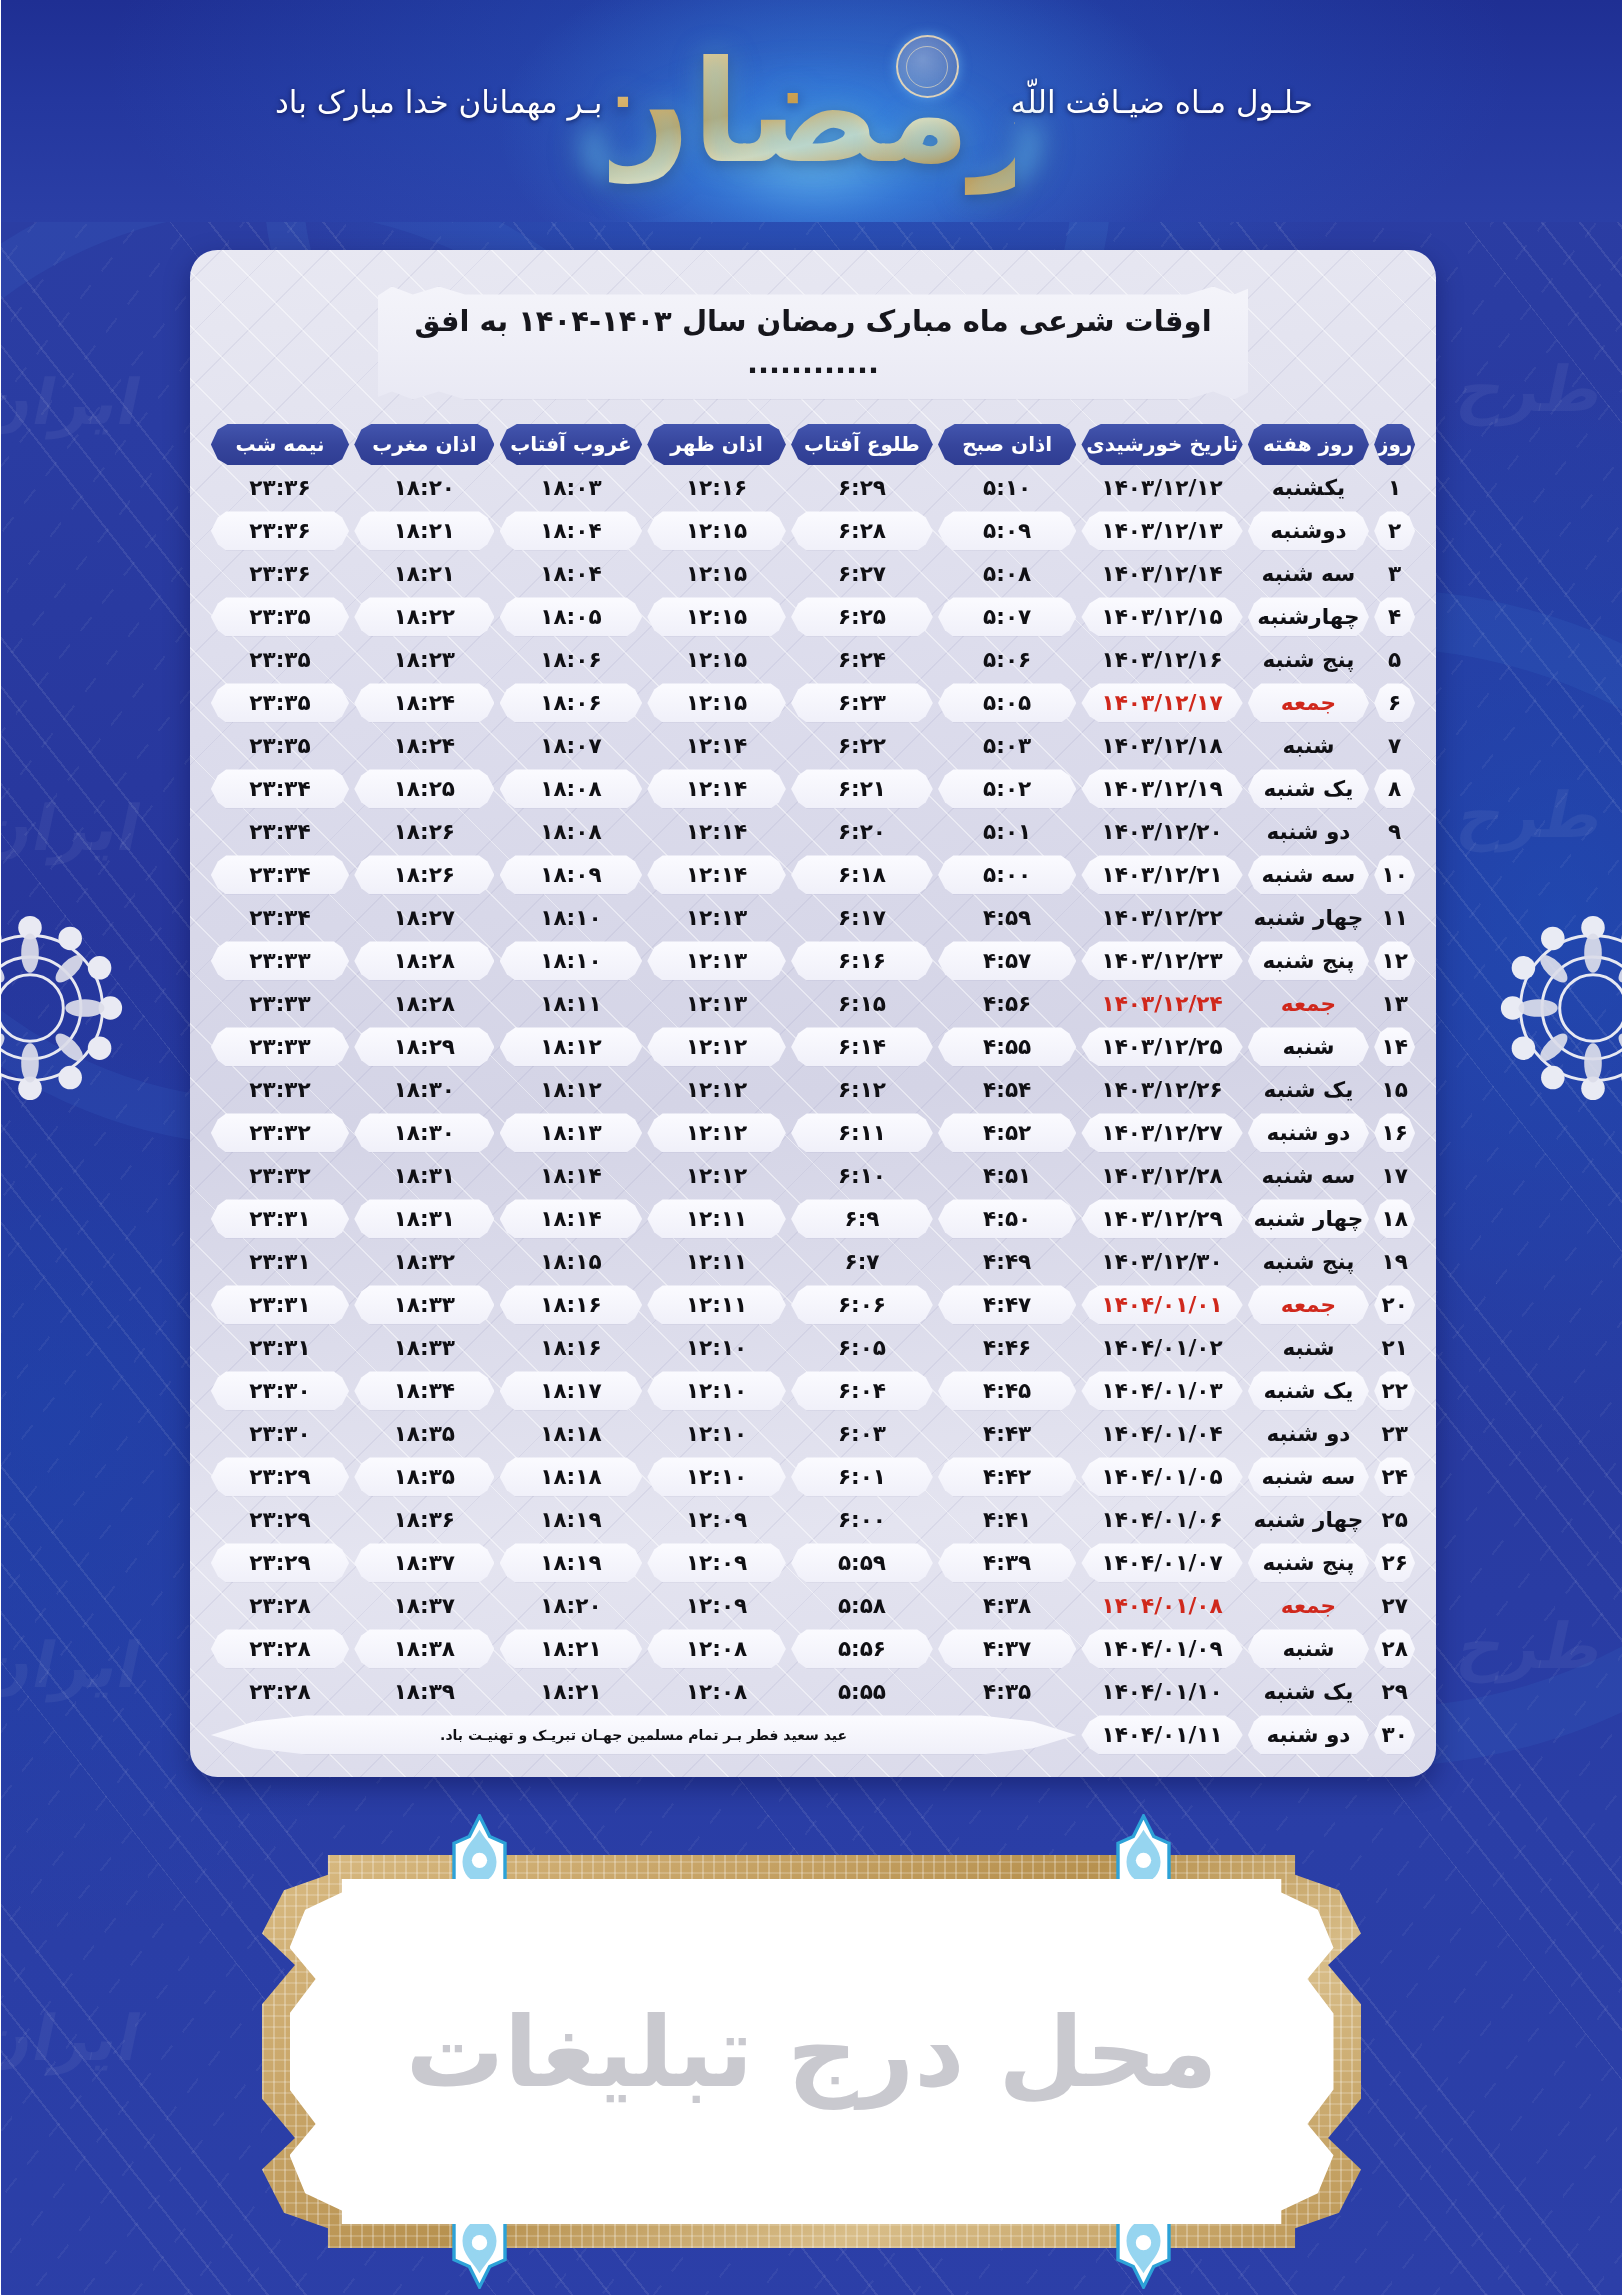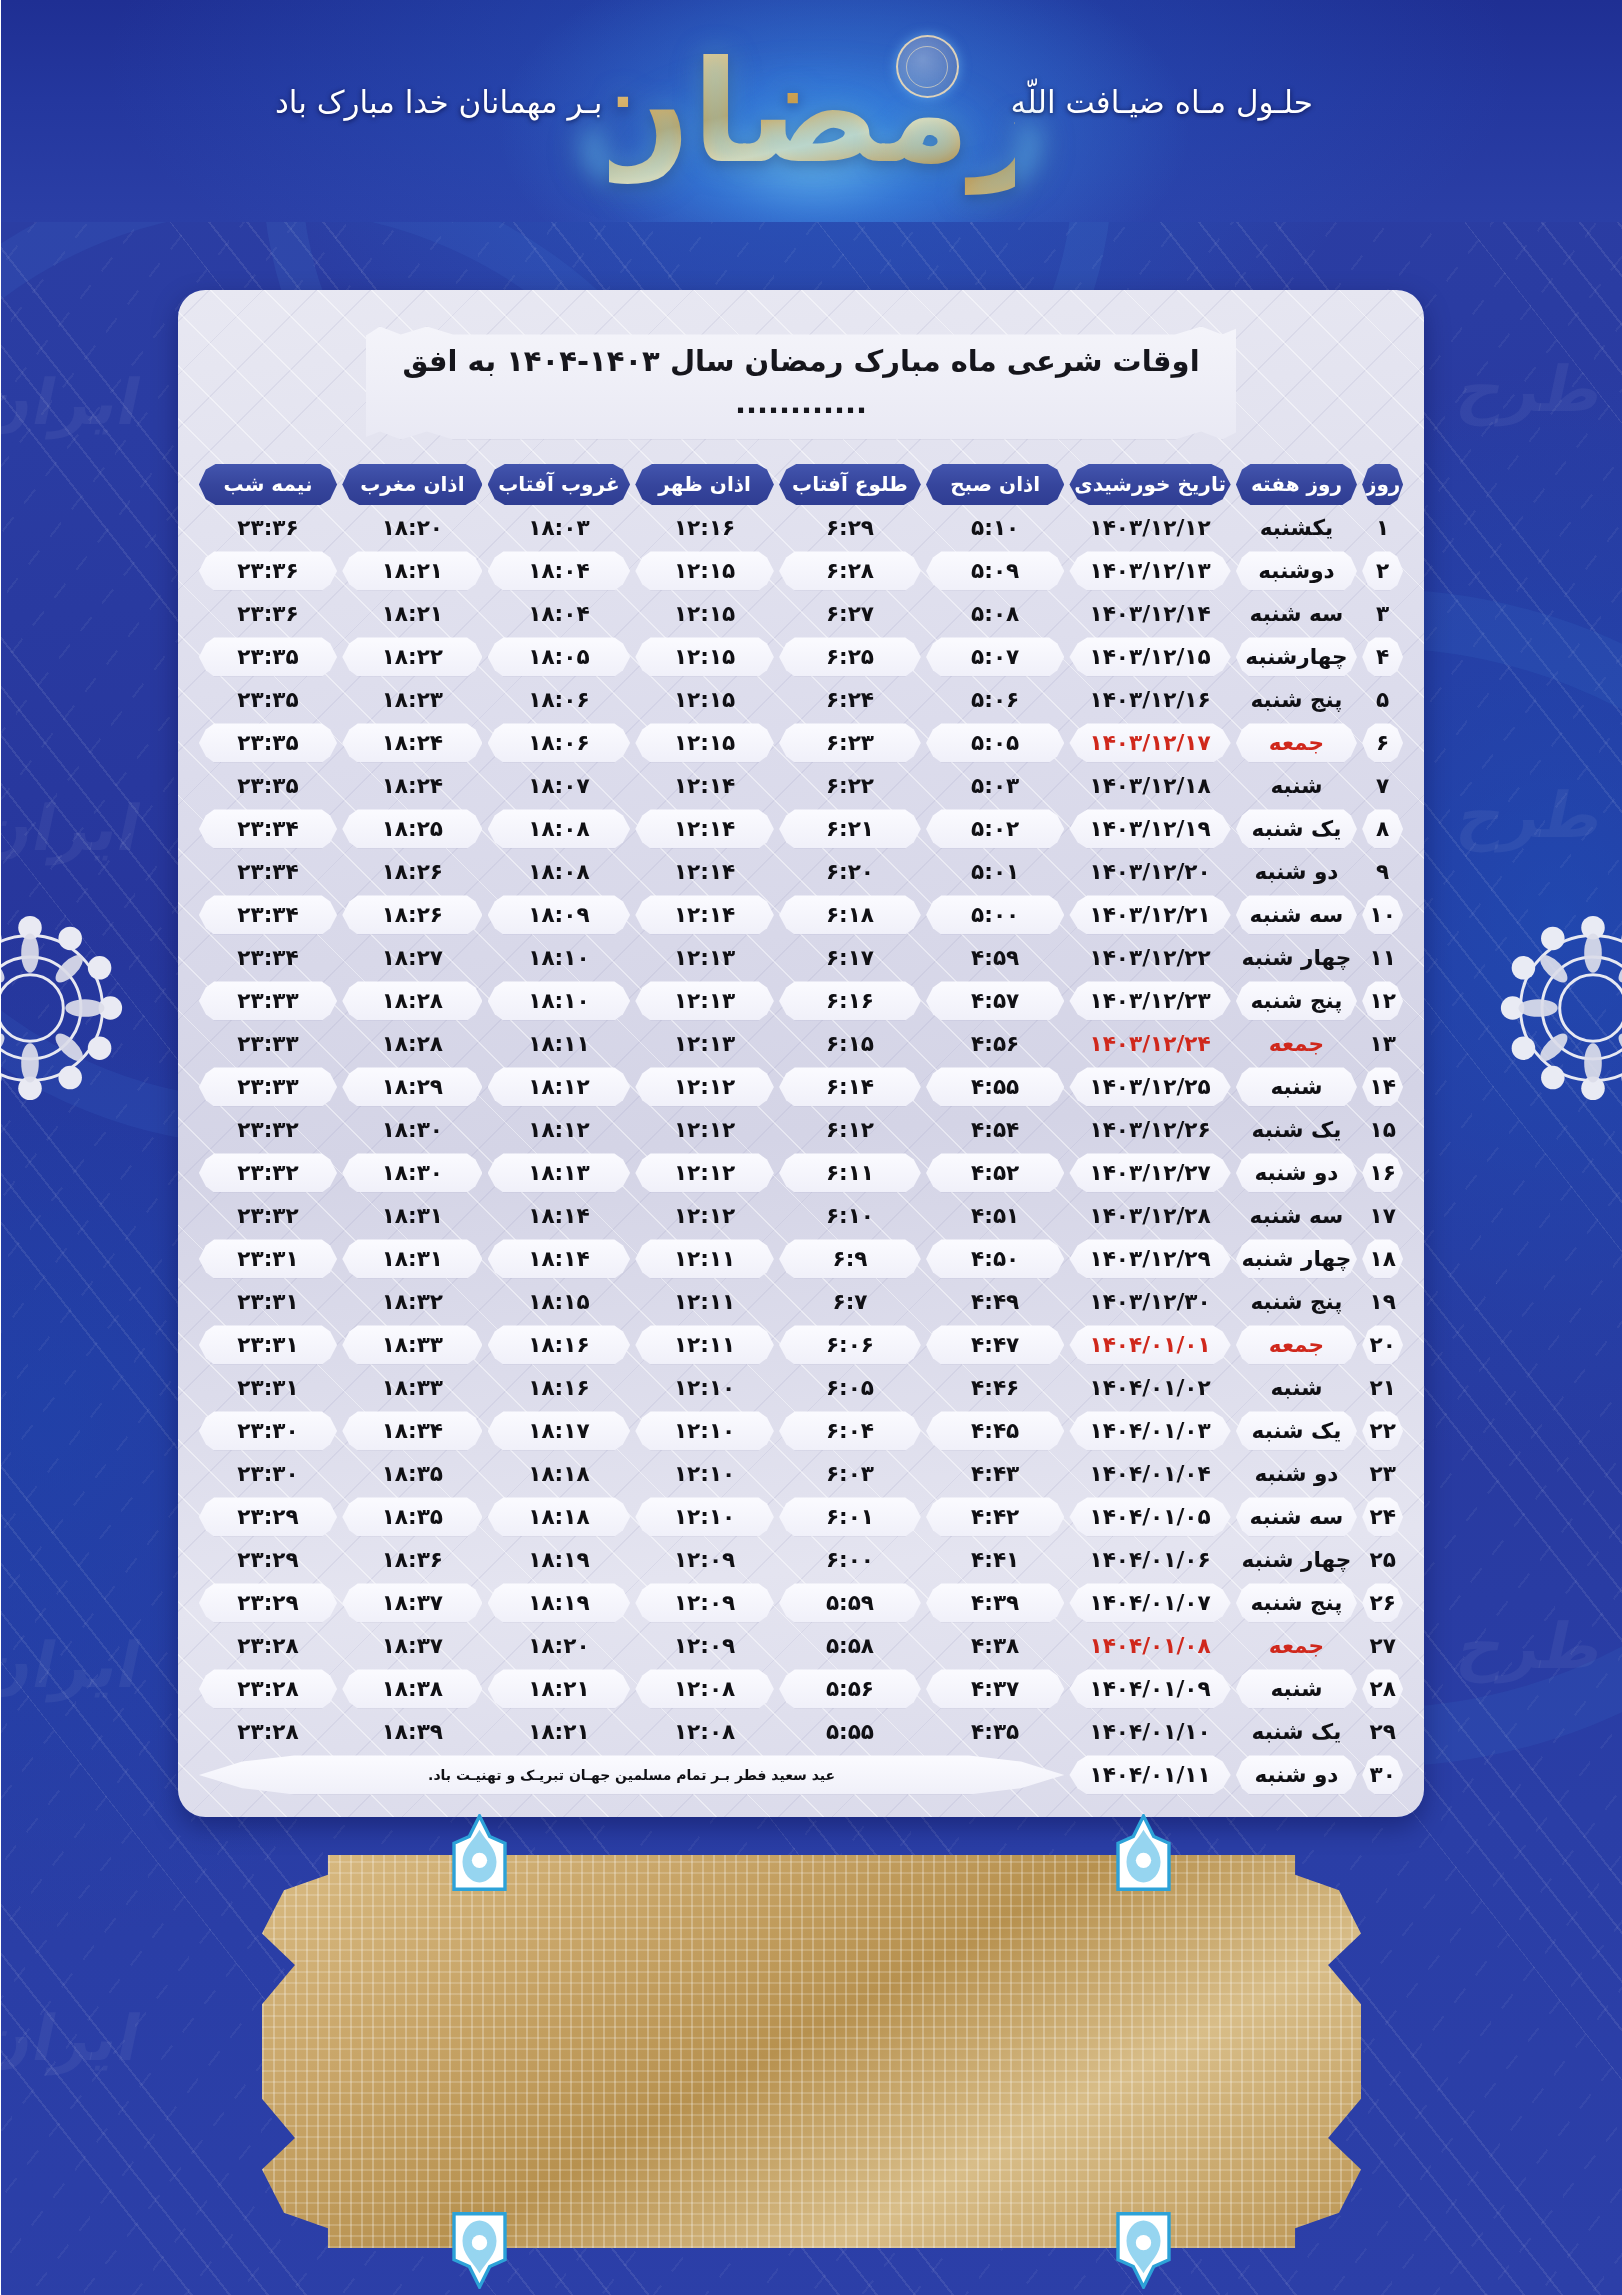--- a/index.html
+++ b/index.html
@@ -162,27 +162,26 @@
     letter-spacing: 2.6px;
     transform: skewX(-12deg);
     white-space: nowrap;
     pointer-events: none;
     direction: rtl;
   }
 
   
   #card {
     position: absolute;
-    left: 178px; top: 250px;
+    left: 190px; top: 250px;
     width: 1246px;
     padding: 17px 18.3px 19.6px 18.3px;
     border-radius: 27.5px;
     background: linear-gradient(176deg, #e8e8f2 0%, #dcdcec 30%, #d4d4e6 55%, #e4e4f0 82%, #dadaea 100%);
     box-shadow: 0 9.2px 26px rgba(0,0,50,0.34);
-    margin-top: 40px;
   }
   #card .card-tex {
     position: absolute; inset: 0;
     border-radius: 27.5px;
     background-image:
       repeating-linear-gradient(45deg, rgba(255,255,255,0.45) 0 1.3px, rgba(255,255,255,0) 1.3px 38px),
       repeating-linear-gradient(-45deg, rgba(160,160,195,0.16) 0 1.3px, rgba(255,255,255,0) 1.3px 38px);
     pointer-events: none;
   }
   #card > * { position: relative; }
@@ -1366,16 +1365,19 @@
       </svg>
     </div>
     <div class="ad-finial b2">
       <svg viewBox="0 0 100 92" xmlns="http://www.w3.org/2000/svg">
         <path d="M50 2 L62 26 L80 34 L80 88 L20 88 L20 34 L38 26 Z" fill="#ffffff" stroke="#2da2d8" stroke-width="4"></path>
         <path d="M50 18 C42 32 30 40 30 56 C30 70 40 80 50 80 C60 80 70 70 70 56 C70 40 58 32 50 18 Z" fill="#3fb3e4" opacity="0.55"></path>
         <circle cx="50" cy="54" r="9" fill="#ffffff"></circle>
       </svg>
     </div>
 
+    <div id="ad-inner">
+      <div id="ad-text">محل درج تبلیغات</div>
+    </div>
   </div>
 
 </div>
 
 
 </body></html>

